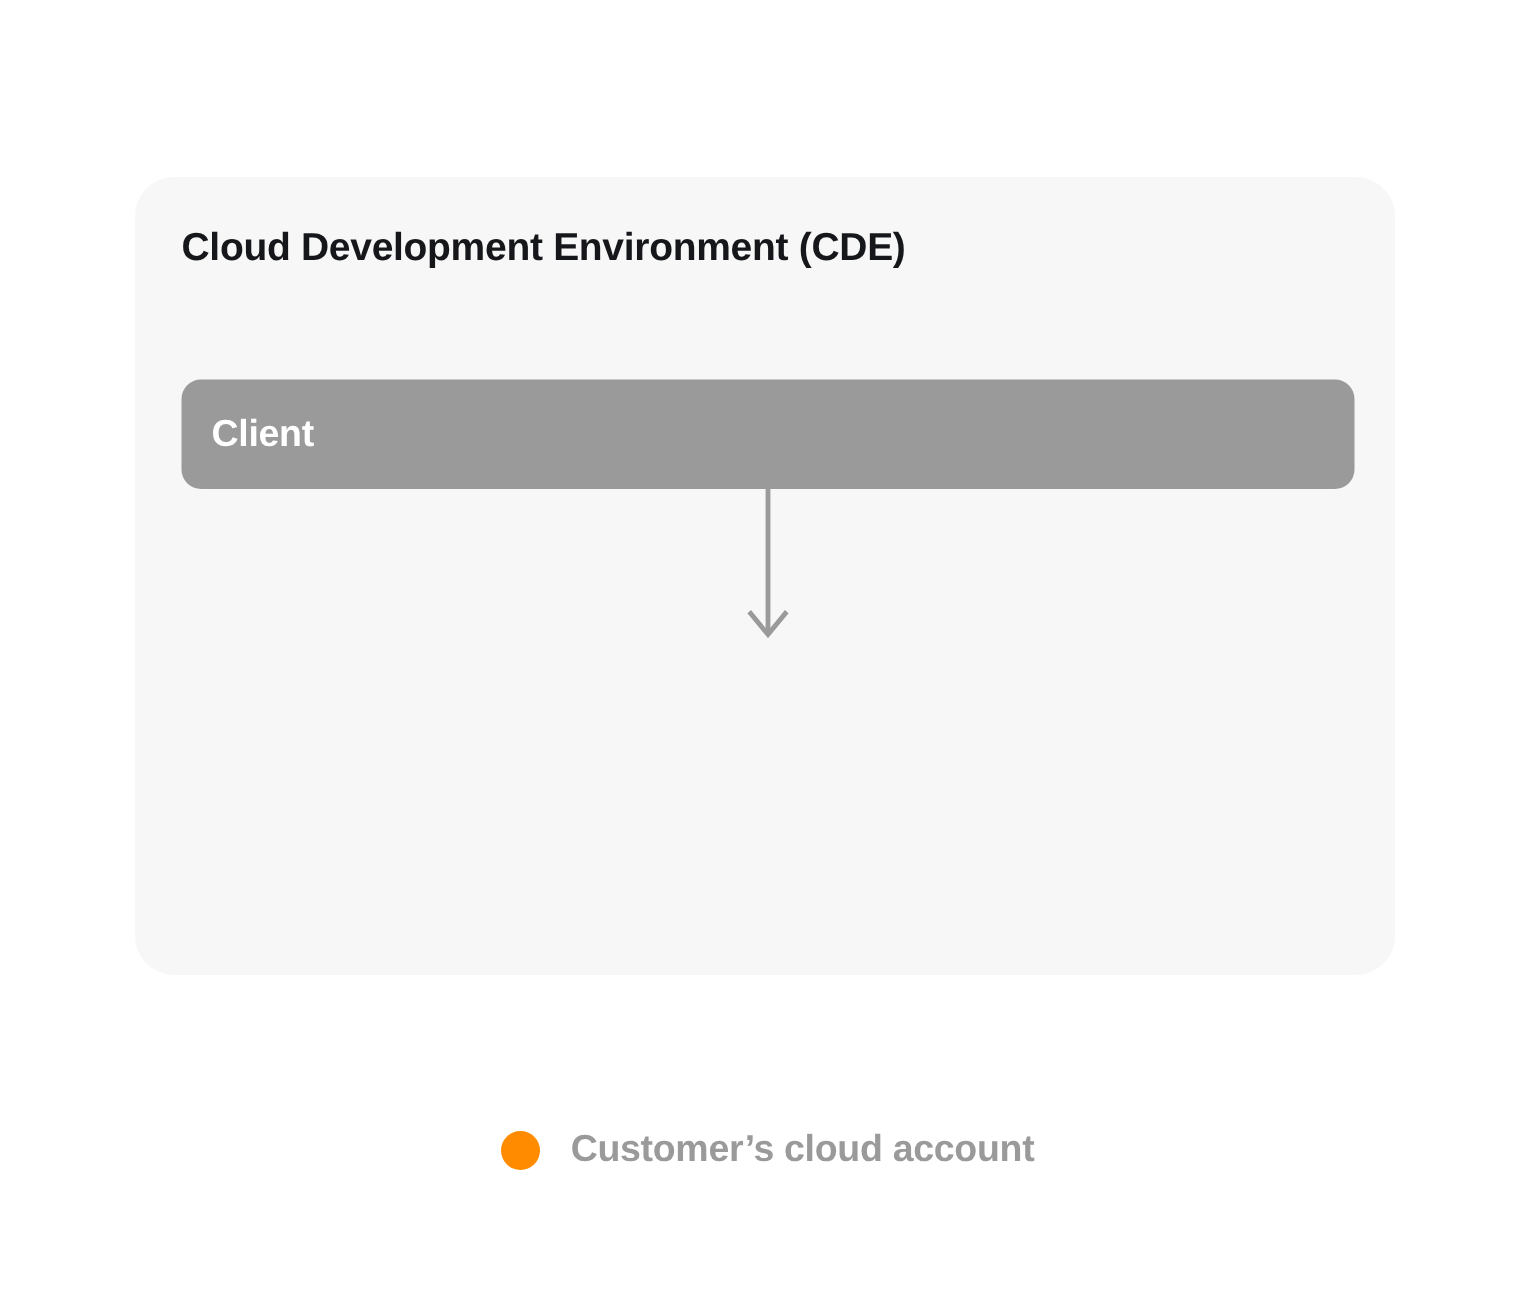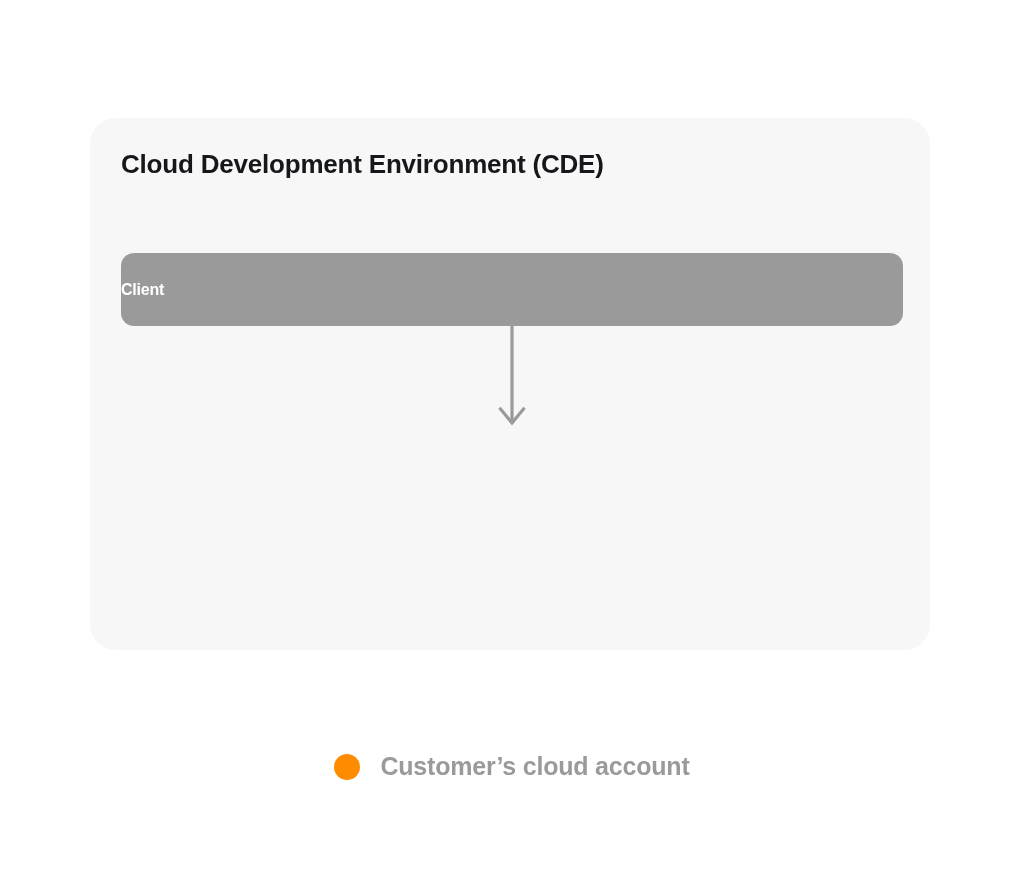--- a/index.html
+++ b/index.html
@@ -51,24 +51,24 @@
     top: 135px;
     width: 782px;
     height: 73px;
     background: #9a9a9a;
     border-radius: 13px;
     box-sizing: border-box;
   }
 
   .client-label {
     position: absolute;
-    left: 0;
+    left: 20px;
     top: 50%;
     transform: translateY(-50%);
-    font-size: 16px;
+    font-size: 25px;
     font-weight: bold;
     color: #ffffff;
     letter-spacing: -0.2px;
     white-space: nowrap;
   }
 
   
   .arrow-connector {
     position: absolute;
     left: 495px;

